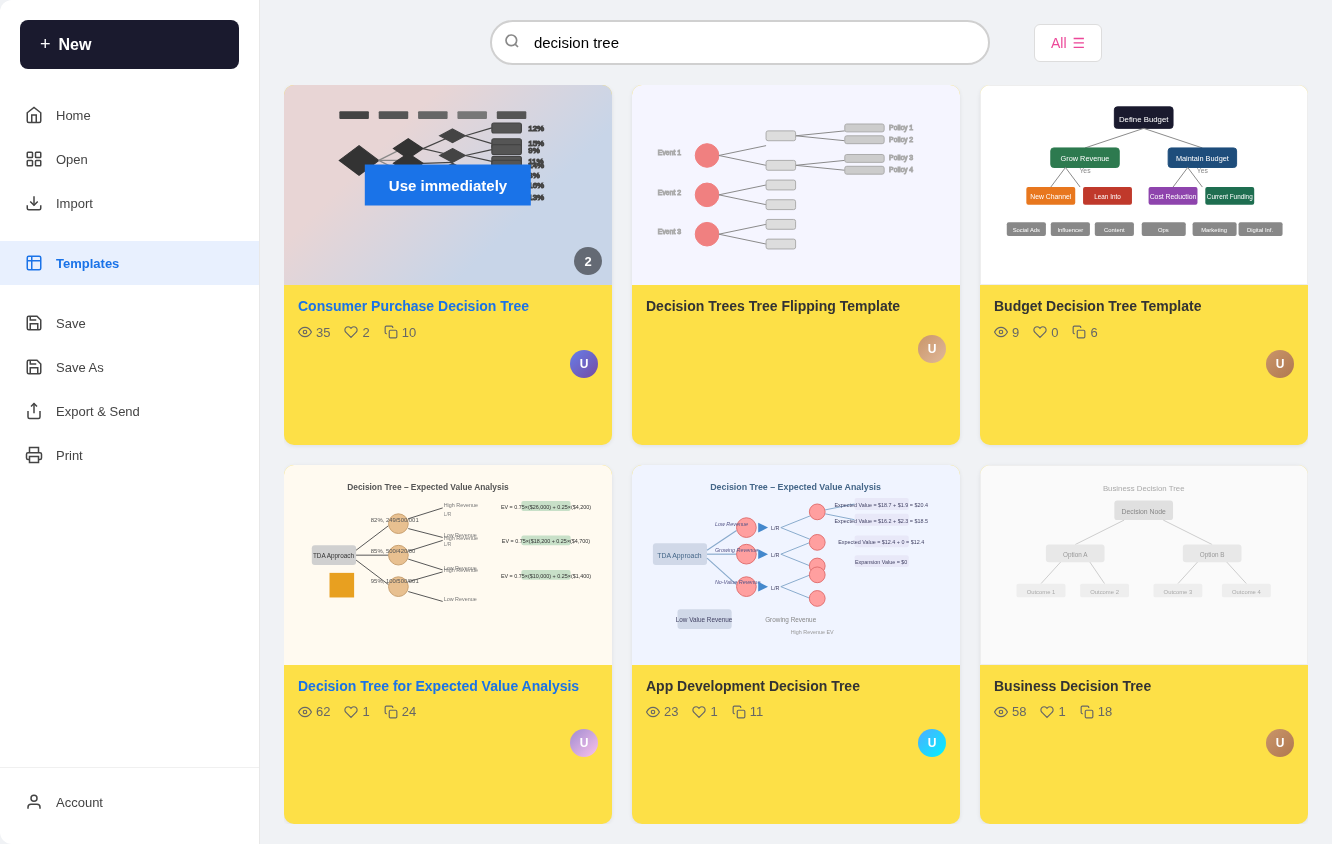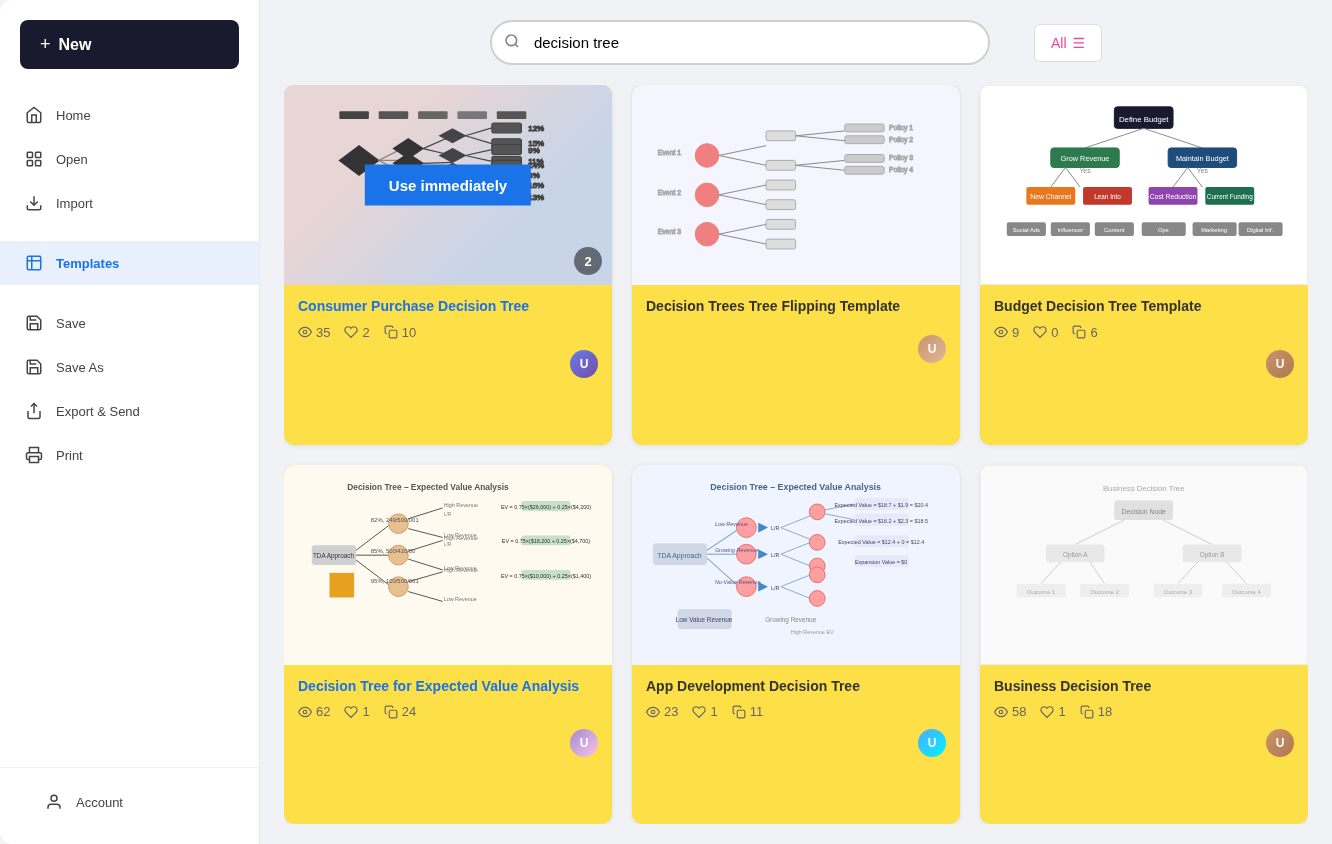--- a/index.html
+++ b/index.html
@@ -68,21 +68,20 @@
       justify-content: center;
       color: inherit;
     }
 
     .nav-divider { height: 16px; }
 
     .nav-bottom {
       margin-top: auto;
       border-top: 1px solid #f0f0f0;
       padding-top: 12px;
-      padding-left: 20px;
     }
 
     
     .main {
       flex: 1;
       display: flex;
       flex-direction: column;
       overflow: hidden;
       padding: 20px 24px;
     }

